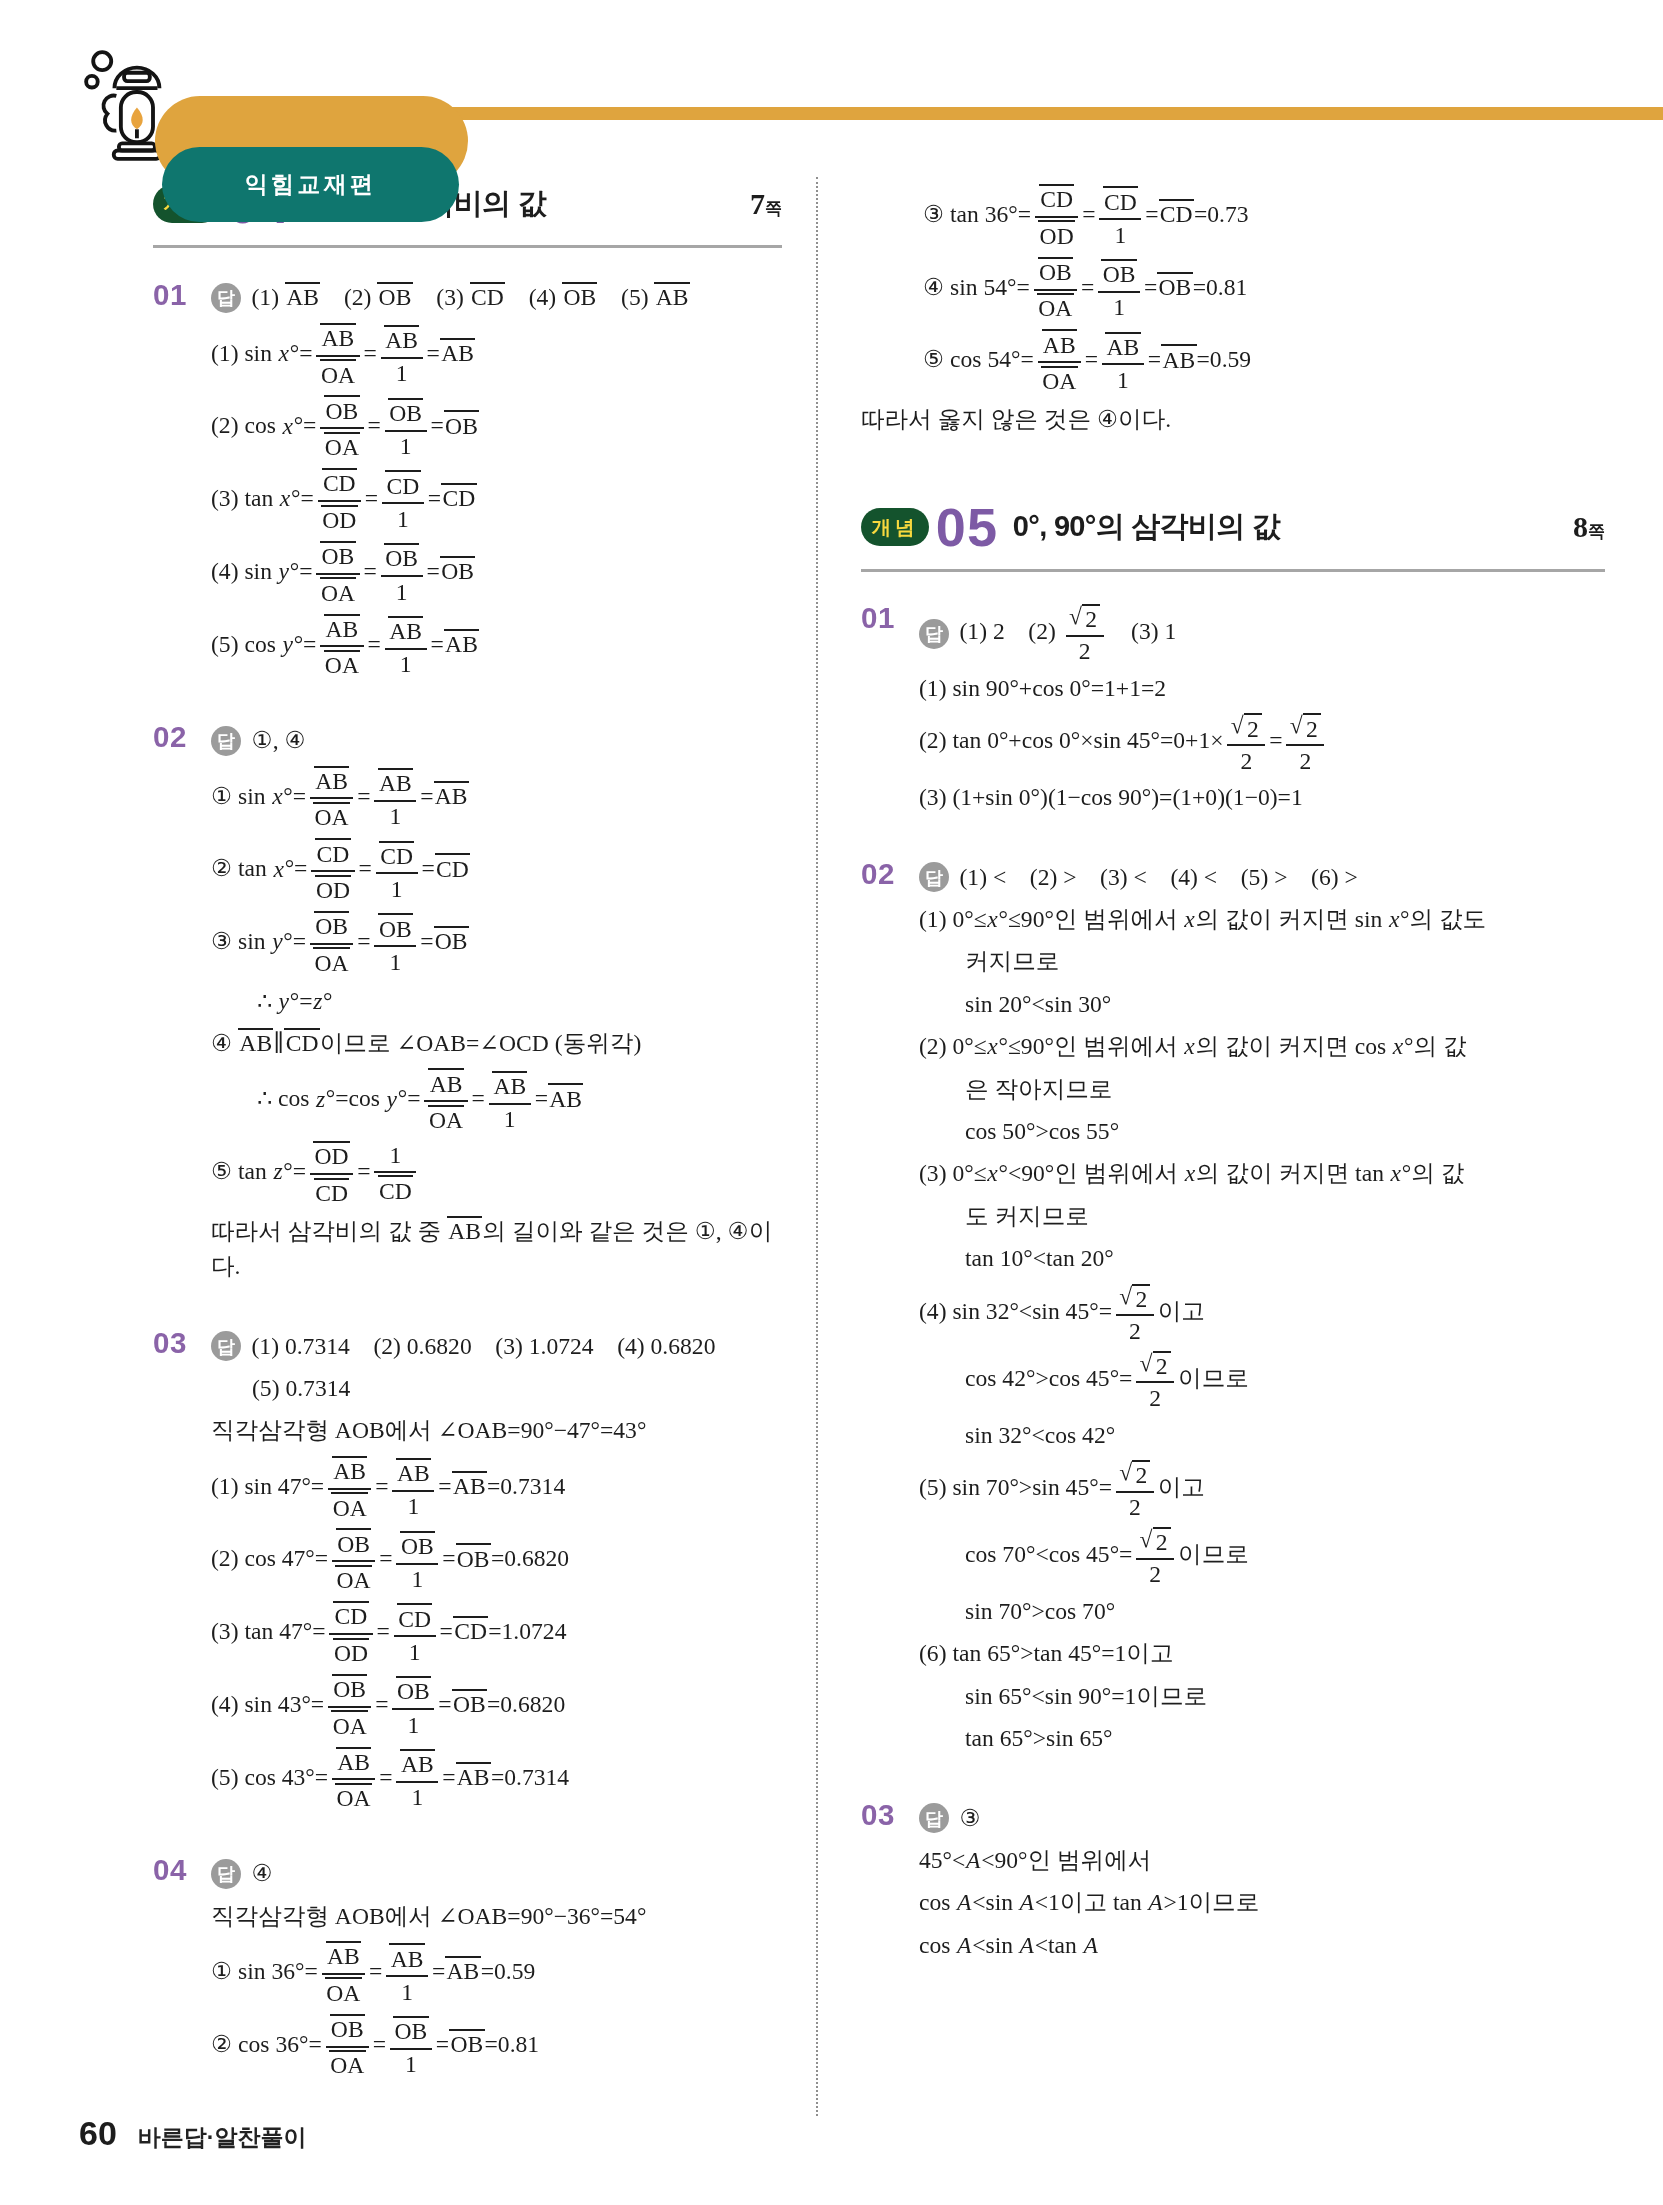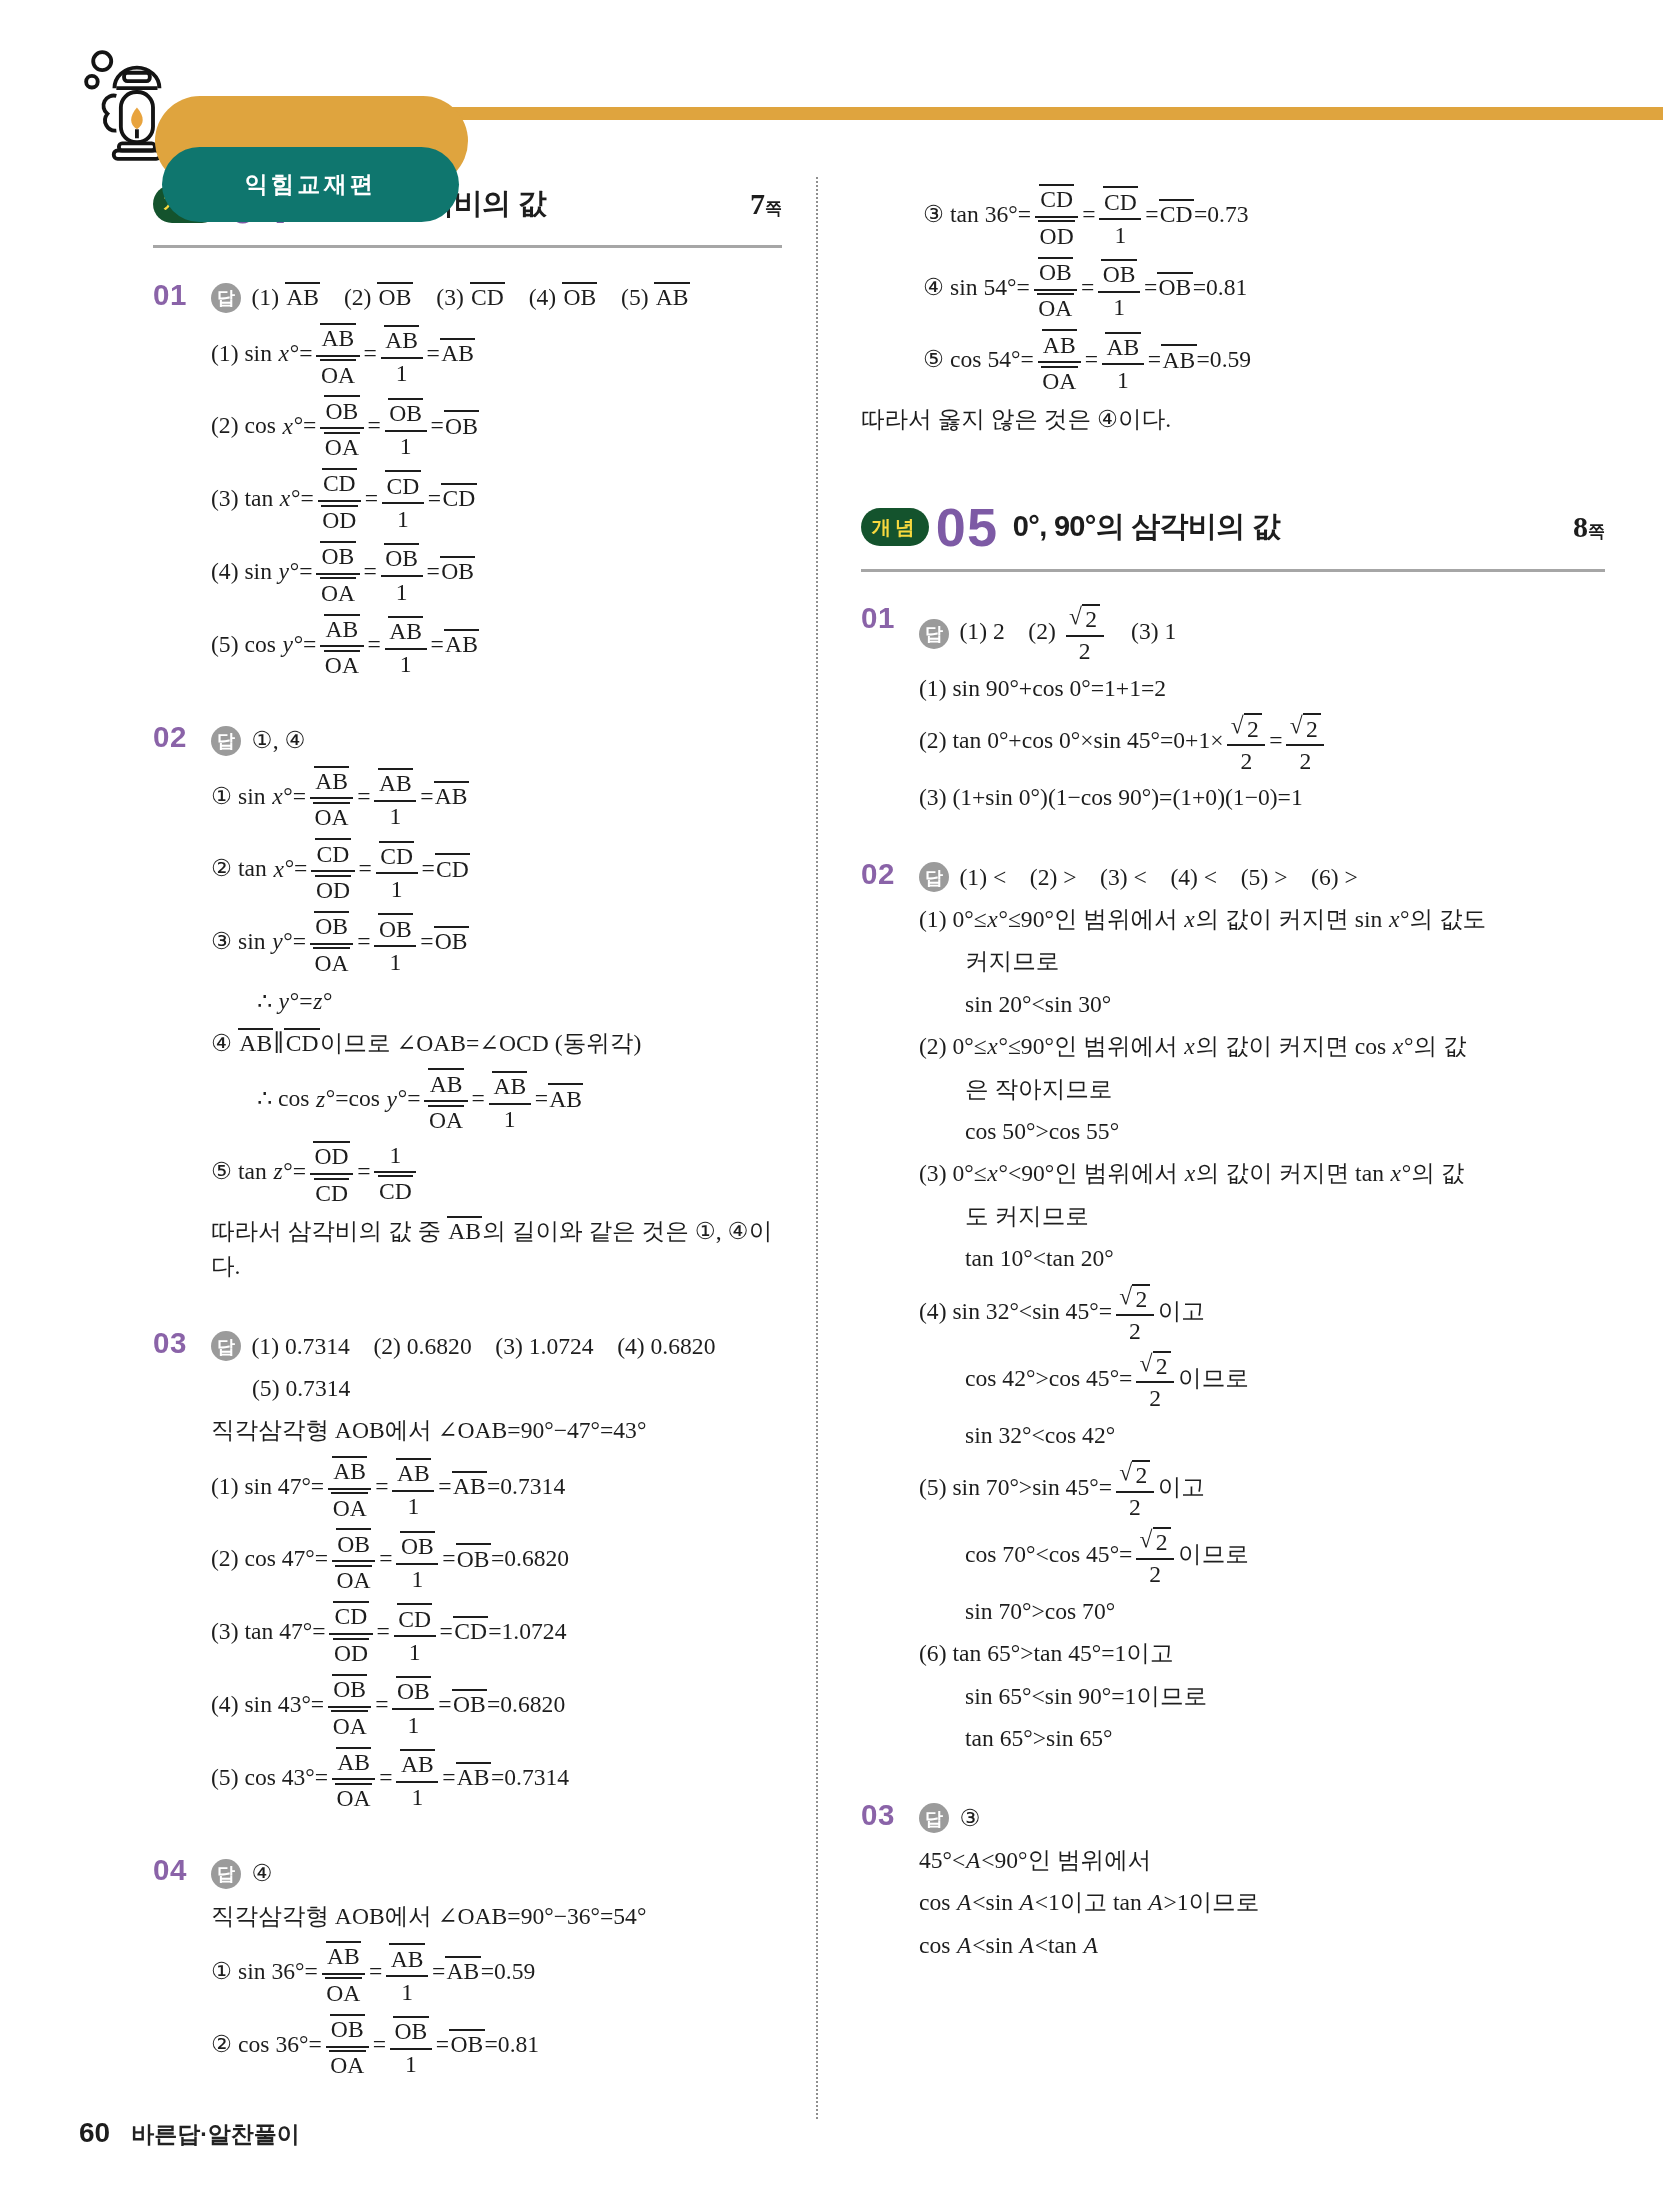--- a/index.html
+++ b/index.html
@@ -55,21 +55,21 @@
   .frac{display:inline-flex;flex-direction:column;align-items:center;vertical-align:middle;margin:0 3.9px;line-height:1.1;text-align:center;}
   .fr{padding:0 3.3px;line-height:1.05;}
   .fbar{align-self:stretch;height:2px;background:#1d1d1d;margin:2.6px 0;}
   .ov{display:inline-block;border-top:2px solid #1d1d1d;padding:1.3px 1.3px 0;line-height:1.1;}
   .sq{display:inline-flex;align-items:flex-start;line-height:1.05;}
   .sq .r{line-height:1.05;}
   .sq .c{border-top:2px solid #1d1d1d;padding:1.3px 3.3px 0;line-height:1.05;}
   i{font-style:italic;padding:0 0.7px;}
   
   .footer{flex:none;display:flex;align-items:baseline;gap:21px;padding:0 0 55px 79px;}
-  .fnum{font-family:"Liberation Sans","DejaVu Sans",sans-serif;font-weight:800;font-size:28px;line-height:1;}
+  .fnum{font-family:"Liberation Sans","DejaVu Sans",sans-serif;font-weight:800;font-size:34px;line-height:1;}
   .fttl{font-family:"Liberation Sans","DejaVu Sans",sans-serif;font-weight:700;font-size:23px;color:#222;}
 </style>
 </head>
 <body>
 
 <div class="page">
 
   <div class="hdr">
     <div class="band"></div>
     <svg class="lantern" viewBox="0 0 130 196" width="84" height="126" fill="none" stroke="#141414" stroke-width="6">

